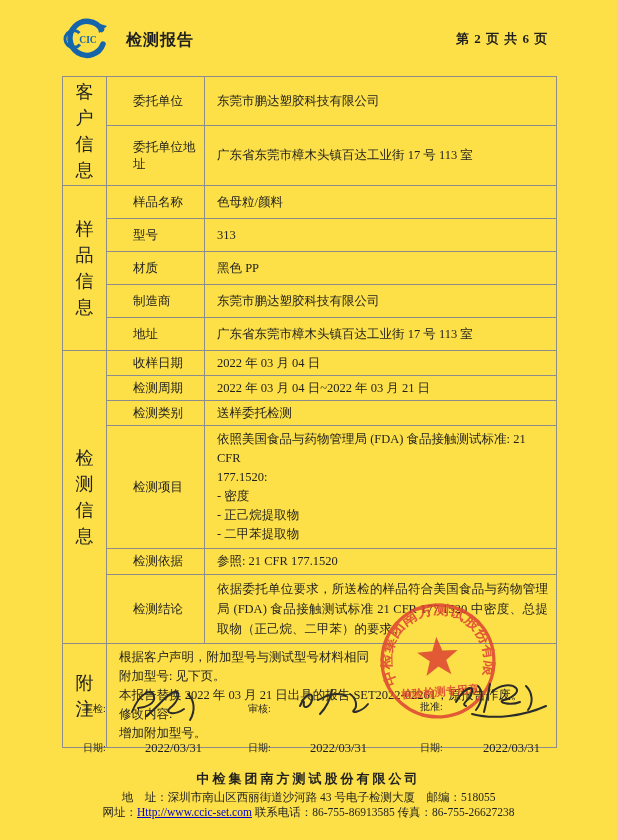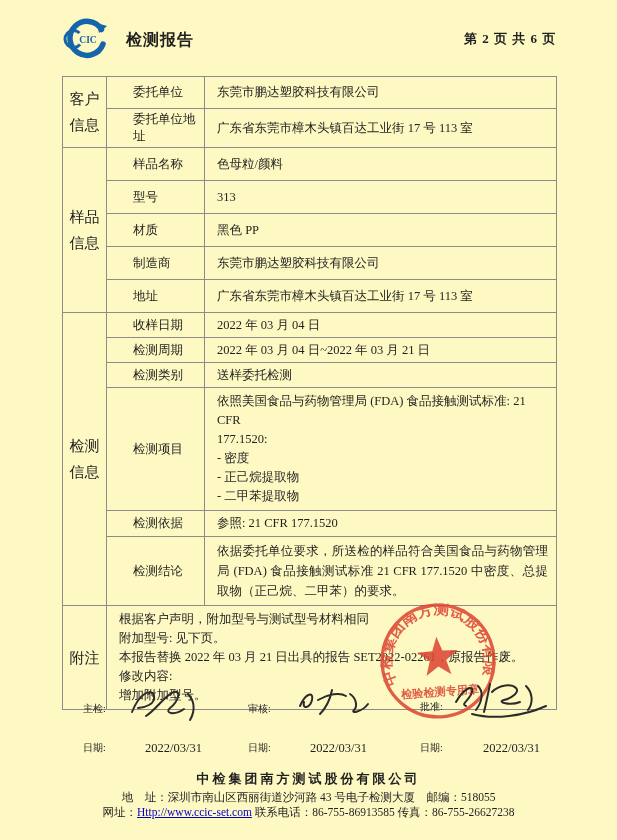--- a/index.html
+++ b/index.html
@@ -6,45 +6,45 @@
     --ink:#1f1f1f;
     --border:#8c8c8c;
     --logo-blue:#1565ab;
     --stamp-red:#dd4633;
     --link-blue:#0000cc;
   }
   html,body{margin:0;padding:0;background:#e8e8e8;}
   .page{
     position:relative;
     width:617px;height:840px;
-    background:#fef9c3;
+    background:#fde047;
     margin:0 auto;
     font-family:"Liberation Serif","DejaVu Serif",serif;
     color:var(--ink);
     overflow:hidden;
   }
   
   .logo{position:absolute;left:63px;top:16px;width:48px;height:46px;color:var(--logo-blue);}
   .hdr-title{position:absolute;left:126px;top:30px;font-size:16px;font-weight:bold;letter-spacing:1px;}
   .hdr-no{position:absolute;left:236px;top:30px;font-size:13px;font-weight:bold;}
-  .hdr-page{position:absolute;left:456px;top:30px;font-size:13px;font-weight:bold;letter-spacing:1px;margin-left:8px;}
+  .hdr-page{position:absolute;left:456px;top:30px;font-size:13px;font-weight:bold;letter-spacing:1px;}
   
   .doc-table{
     position:absolute;left:62px;top:76px;
     width:494px;border-collapse:collapse;table-layout:fixed;
     font-size:12.5px;
   }
   .doc-table td{
     border:1px solid var(--border);
     box-sizing:border-box;
     vertical-align:middle;
     padding:2px 8px;
   }
   .doc-table td.group{
-    text-align:center;padding:2px 4px;line-height:26px;font-size:15px;
+    text-align:center;padding:2px 4px;line-height:26px;font-size:18px;
   }
   .doc-table td.lbl{padding-left:26px;}
   .doc-table td.val{padding-left:12px;}
   tr.h32{height:32px;}
   tr.h33{height:33px;}
   tr.h25{height:25px;}
   tr.h26{height:26px;}
   tr.hproj{height:95px;}
   tr.hconc{height:50px;}
   tr.hnote{height:96px;}

